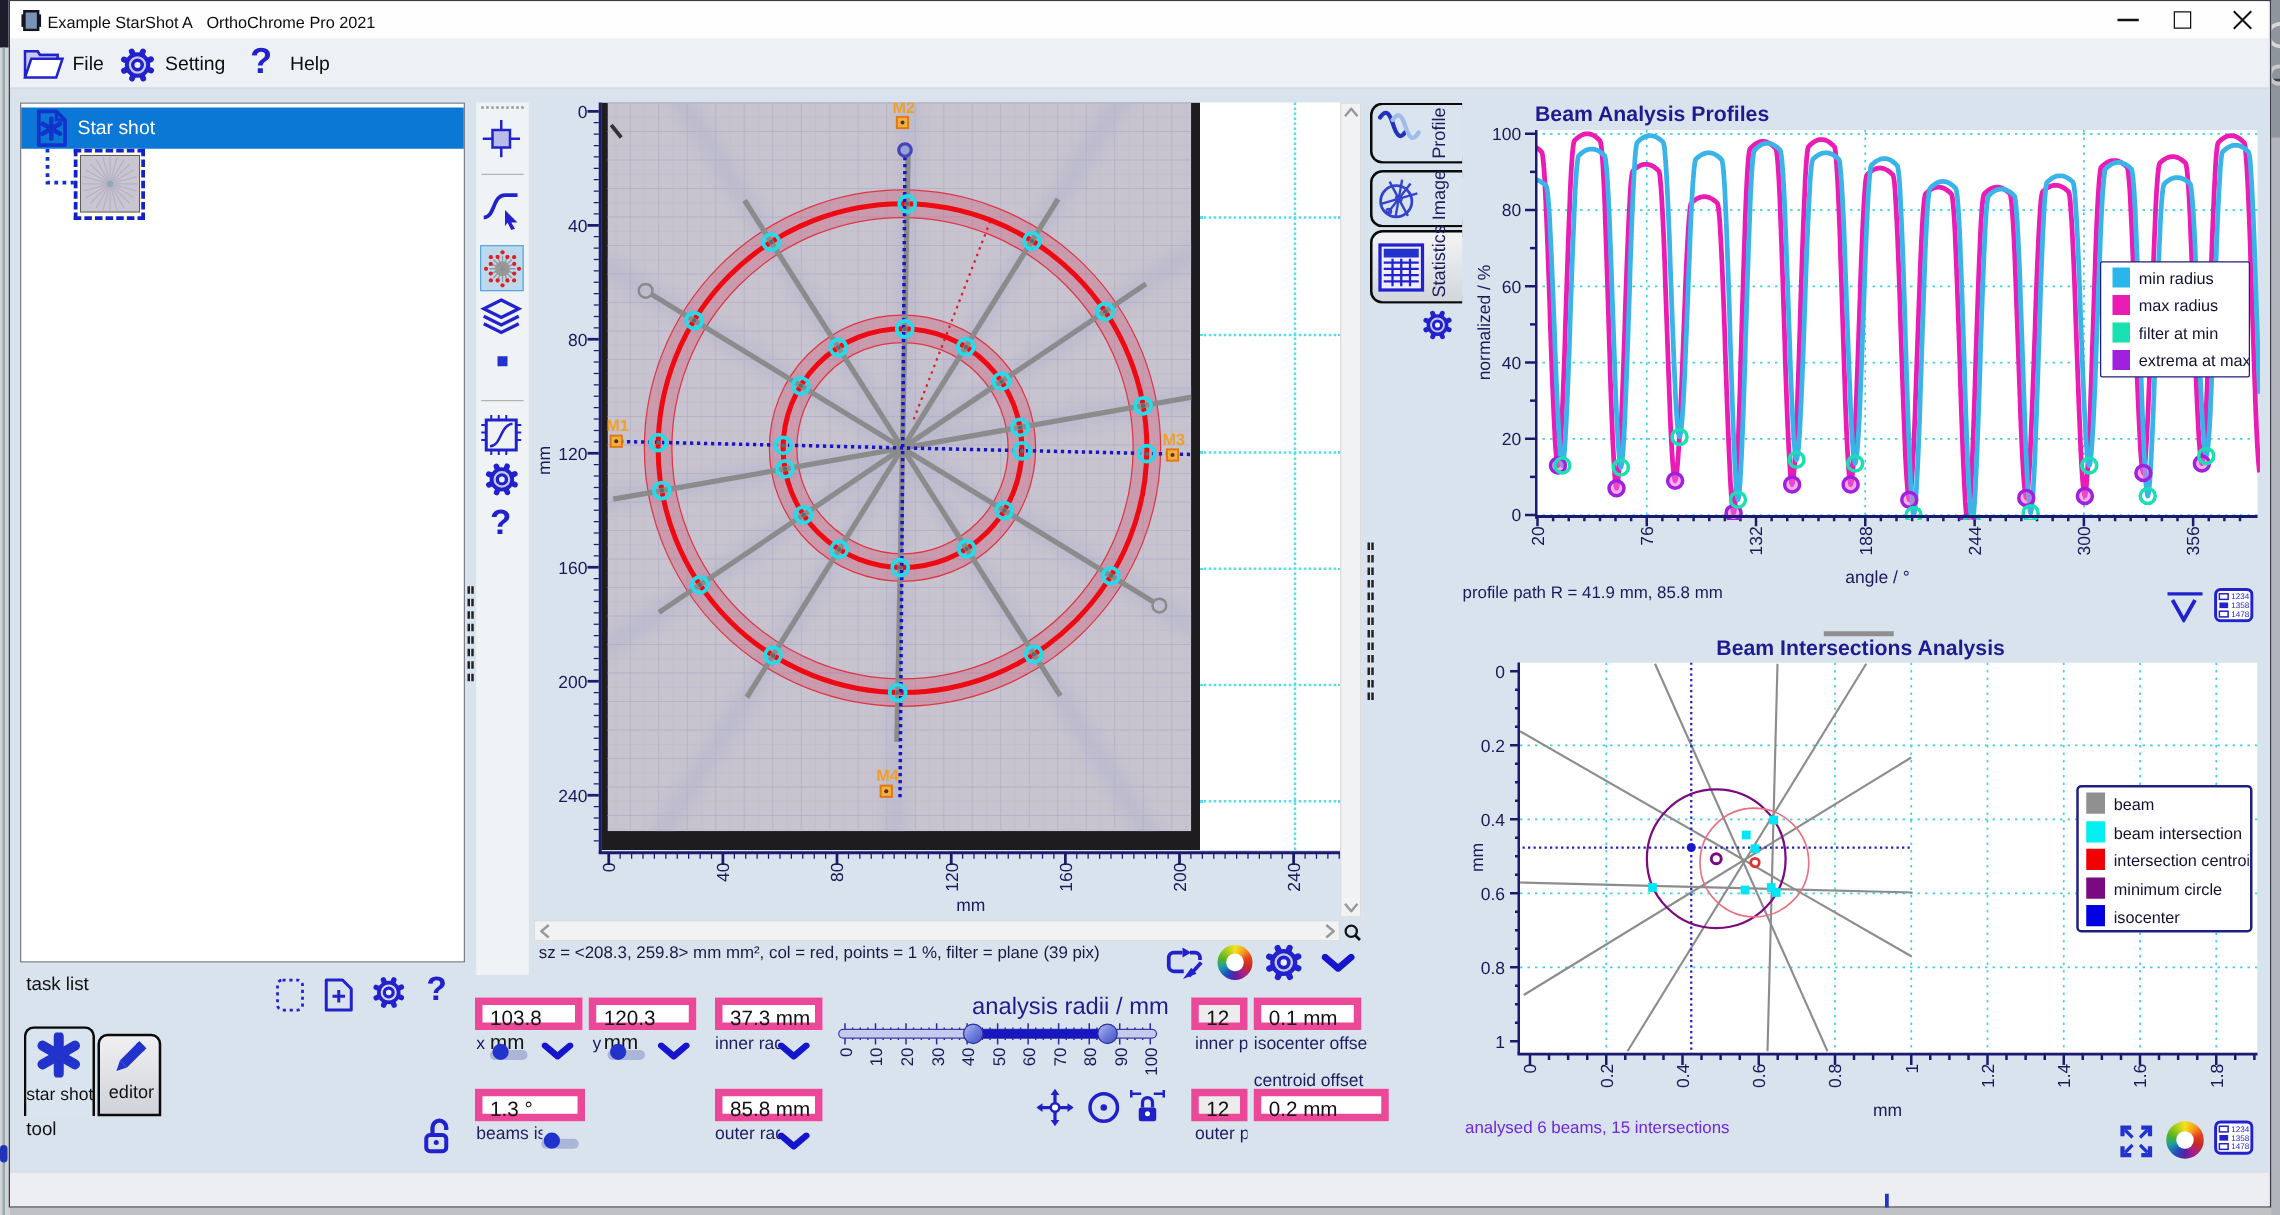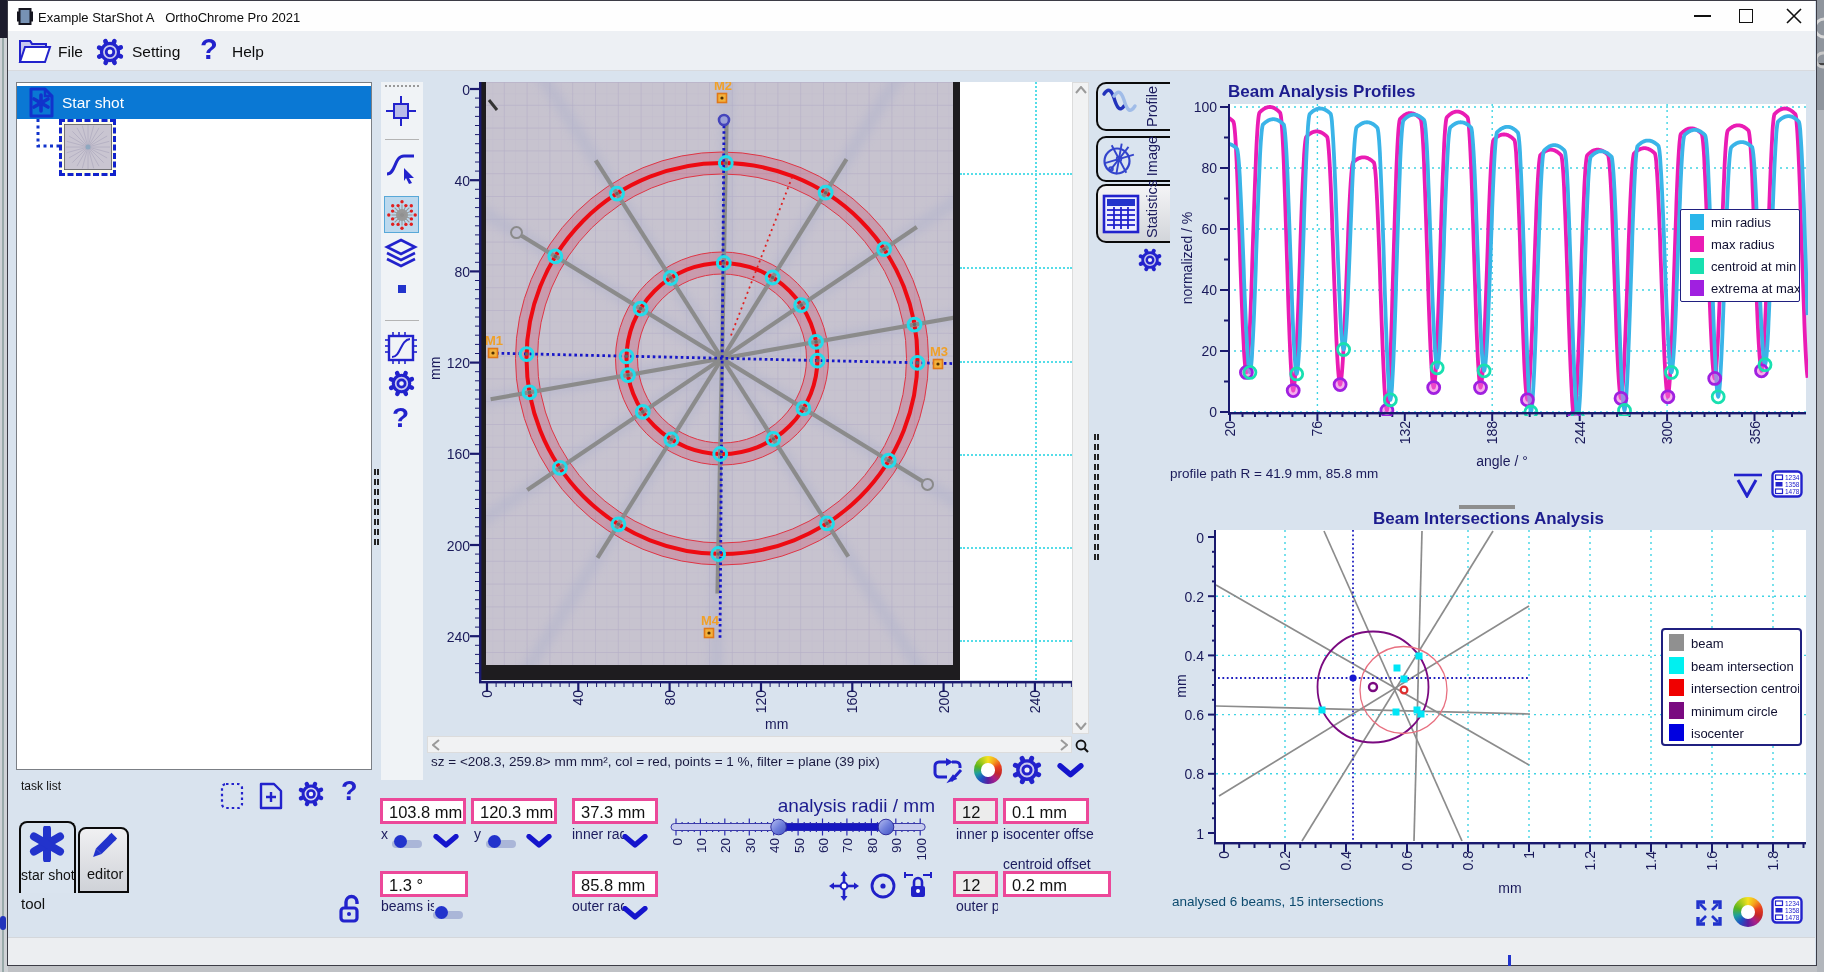--- a/index.html
+++ b/index.html
@@ -1,16 +1,16 @@
 <!DOCTYPE html>
 <html><head><meta charset="utf-8"><style>
 *{margin:0;padding:0;box-sizing:border-box}
 body{width:1824px;height:972px;font-family:"Liberation Sans",sans-serif;position:relative;overflow:hidden;background:#bcbec2}
 .abs{position:absolute}
-.fld{position:absolute;background:#fff;border:3px solid #ec4899;font-size:16.5px;color:#111;padding:2px 0 0 6px;height:26px}
+.fld{position:absolute;background:#fff;border:6px solid #ec4899;font-size:16.5px;color:#111;padding:2px 0 0 6px;height:26px}
 .lbl{position:absolute;font-size:14px;color:#1c1c5e;white-space:nowrap;overflow:hidden}
 </style></head><body>
 
 <div class="abs" style="left:0;top:0;width:8px;height:972px;background:#cfd2d6"></div>
 <div class="abs" style="left:0;top:0;width:7px;height:38px;background:#1c1c2c"></div>
 <div class="abs" style="left:2px;top:38px;width:2px;height:934px;background:#9aa"></div>
 <div class="abs" style="left:0;top:916px;width:6px;height:14px;background:#2233bb;border-radius:3px"></div>
 <div class="abs" style="left:1817px;top:0;width:7px;height:972px;background:#b2b6bc"></div>
 <div class="abs" style="left:1817px;top:0;width:7px;height:110px;background:#8f959d"></div>
 <div class="abs" style="left:1817px;top:63px;width:7px;height:2px;background:#444"></div>
@@ -82,21 +82,21 @@
     <line x1="35.0" y1="42.1" x2="13.0" y2="3.9" stroke="#b6b2c4" stroke-width="1"></line>
     <line x1="29.7" y1="44.3" x2="18.3" y2="1.7" stroke="#b6b2c4" stroke-width="1"></line>
     <line x1="24.0" y1="45.0" x2="24.0" y2="1.0" stroke="#b6b2c4" stroke-width="1"></line>
     <line x1="18.3" y1="44.3" x2="29.7" y2="1.7" stroke="#b6b2c4" stroke-width="1"></line>
     <line x1="13.0" y1="42.1" x2="35.0" y2="3.9" stroke="#b6b2c4" stroke-width="1"></line>
     <line x1="8.4" y1="38.6" x2="39.6" y2="7.4" stroke="#b6b2c4" stroke-width="1"></line>
     <line x1="4.9" y1="34.0" x2="43.1" y2="12.0" stroke="#b6b2c4" stroke-width="1"></line>
     <line x1="2.7" y1="28.7" x2="45.3" y2="17.3" stroke="#b6b2c4" stroke-width="1"></line>
     <circle cx="24" cy="23" r="2.5" fill="#8fa8c0"></circle>
   </svg>
-<div class="abs" style="left:21px;top:779px;font-size:12px;color:#111">task list</div>
+<div class="abs" style="left:21px;top:779px;font-size:15px;color:#111">task list</div>
 <svg width="24" height="28" style="position:absolute;left:220px;top:782px">
     <rect x="2" y="2" width="20" height="24" rx="4" fill="none" stroke="#2222cc" stroke-width="2.2" stroke-dasharray="2.5 3"></rect>
   </svg>
 <svg width="26" height="28" style="position:absolute;left:258px;top:782px">
     <path d="M3 2 L16 2 L23 9 L23 26 L3 26 Z" fill="none" stroke="#2222cc" stroke-width="2.4" stroke-linejoin="round"></path>
     <path d="M13 10 V20 M8 15 H18" stroke="#2222cc" stroke-width="2.4"></path>
   </svg>
 <svg width="26" height="26" style="position:absolute;left:298px;top:781px">
     <line x1="19.3" y1="15.5" x2="23.1" y2="17.1" stroke="#2222cc" stroke-width="4.29" stroke-linecap="round"></line>
     <line x1="15.6" y1="19.2" x2="17.3" y2="23.1" stroke="#2222cc" stroke-width="4.29" stroke-linecap="round"></line>
@@ -835,21 +835,21 @@
 <rect x="0" y="0" width="2" height="311" fill="#1a1a6e"></rect>
 <rect x="0" y="308" width="578" height="2.4" fill="#1a1a6e"></rect>
 </svg>
 <div class="abs" style="left:1228px;top:82px;width:518px;text-align:left;font-size:17px;font-weight:bold;color:#1c1c8e">Beam Analysis Profiles</div>
 <div class="abs" style="left:1680px;top:209px;width:120px;height:93px;background:#fff;border:1.6px solid #202080;border-radius:2px"></div>
 <div class="abs" style="left:1690px;top:214px;width:14px;height:16px;background:#29b6ea"></div>
 <div class="abs" style="left:1711px;top:215px;font-size:13px;color:#101030;white-space:nowrap;overflow:hidden;width:88px">min radius</div>
 <div class="abs" style="left:1690px;top:236px;width:14px;height:16px;background:#ea1cb4"></div>
 <div class="abs" style="left:1711px;top:237px;font-size:13px;color:#101030;white-space:nowrap;overflow:hidden;width:88px">max radius</div>
 <div class="abs" style="left:1690px;top:258px;width:14px;height:16px;background:#18e0b0"></div>
-<div class="abs" style="left:1711px;top:259px;font-size:13px;color:#101030;white-space:nowrap;overflow:hidden;width:88px">centroid at min</div>
+<div class="abs" style="left:1711px;top:259px;font-size:13px;color:#101030;white-space:nowrap;overflow:hidden;width:88px">filter at min</div>
 <div class="abs" style="left:1690px;top:280px;width:14px;height:16px;background:#a020e0"></div>
 <div class="abs" style="left:1711px;top:281px;font-size:13px;color:#101030;white-space:nowrap;overflow:hidden;width:88px">extrema at max</div>
 <div class="abs" style="left:1170px;top:466px;font-size:13.5px;color:#1a1a5a">profile path R = 41.9 mm, 85.8 mm</div>
 <svg width="34" height="26" style="position:absolute;left:1732px;top:472px">
     <path d="M2 3 H30" stroke="#2222cc" stroke-width="2.6"></path>
     <path d="M6 8 L15 24 L24 8" fill="none" stroke="#2222cc" stroke-width="3"></path>
   </svg>
 <svg width="32" height="28" style="position:absolute;left:1771px;top:470px" viewBox="0 0 32 28">
     <rect x="1.5" y="1.5" width="29" height="25" rx="4" fill="#fff" stroke="#2222cc" stroke-width="2.4"></rect>
     <rect x="4.5" y="5" width="7" height="4.5" fill="none" stroke="#2222cc" stroke-width="1.2"></rect>
@@ -981,21 +981,21 @@
 <div class="abs" style="left:1669px;top:634.0px;width:15px;height:17px;background:#909090"></div>
 <div class="abs" style="left:1691px;top:636.0px;font-size:13px;color:#101030;white-space:nowrap;overflow:hidden;width:108px">beam</div>
 <div class="abs" style="left:1669px;top:656.5px;width:15px;height:17px;background:#00f0f0"></div>
 <div class="abs" style="left:1691px;top:658.5px;font-size:13px;color:#101030;white-space:nowrap;overflow:hidden;width:108px">beam intersection</div>
 <div class="abs" style="left:1669px;top:679.0px;width:15px;height:17px;background:#f00000"></div>
 <div class="abs" style="left:1691px;top:681.0px;font-size:13px;color:#101030;white-space:nowrap;overflow:hidden;width:108px">intersection centroid</div>
 <div class="abs" style="left:1669px;top:701.5px;width:15px;height:17px;background:#7a0a80"></div>
 <div class="abs" style="left:1691px;top:703.5px;font-size:13px;color:#101030;white-space:nowrap;overflow:hidden;width:108px">minimum circle</div>
 <div class="abs" style="left:1669px;top:724.0px;width:15px;height:17px;background:#0000e0"></div>
 <div class="abs" style="left:1691px;top:726.0px;font-size:13px;color:#101030;white-space:nowrap;overflow:hidden;width:108px">isocenter</div>
-<div class="abs" style="left:1172px;top:894px;font-size:13.5px;color:#0c4a6e">analysed 6 beams, 15 intersections</div>
+<div class="abs" style="left:1172px;top:894px;font-size:13.5px;color:#6d28d9">analysed 6 beams, 15 intersections</div>
 <svg width="30" height="30" style="position:absolute;left:1694px;top:898px" viewBox="0 0 30 30">
     <g stroke="#2233cc" stroke-width="3.4">
       <path d="M4 11 V4 H11 M19 4 H26 V11 M26 19 V26 H19 M11 26 H4 V19" fill="none"></path>
     </g>
     <g stroke="#2233cc" stroke-width="2.6">
       <line x1="6" y1="6" x2="12" y2="12"></line>
       <line x1="24" y1="6" x2="18" y2="12"></line>
       <line x1="24" y1="24" x2="18" y2="18"></line>
       <line x1="6" y1="24" x2="12" y2="18"></line>
     </g>

